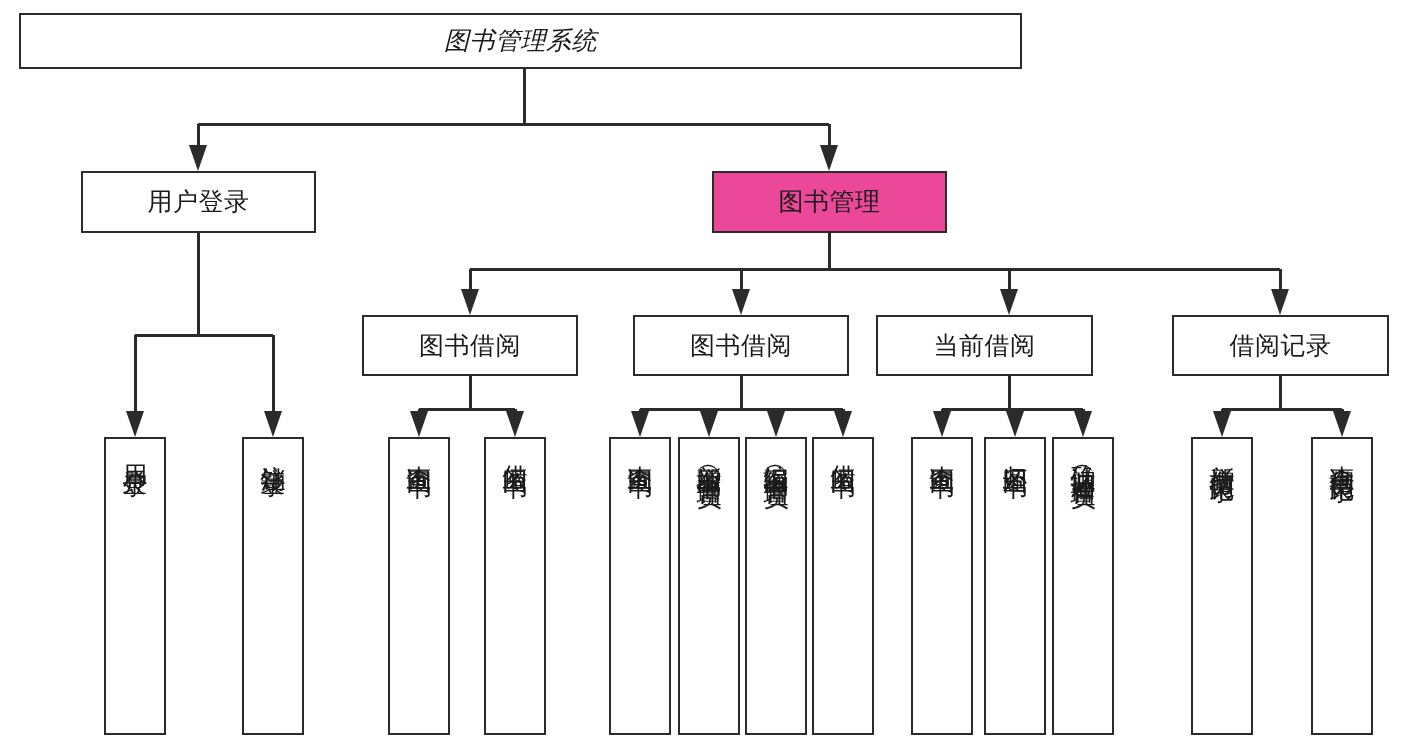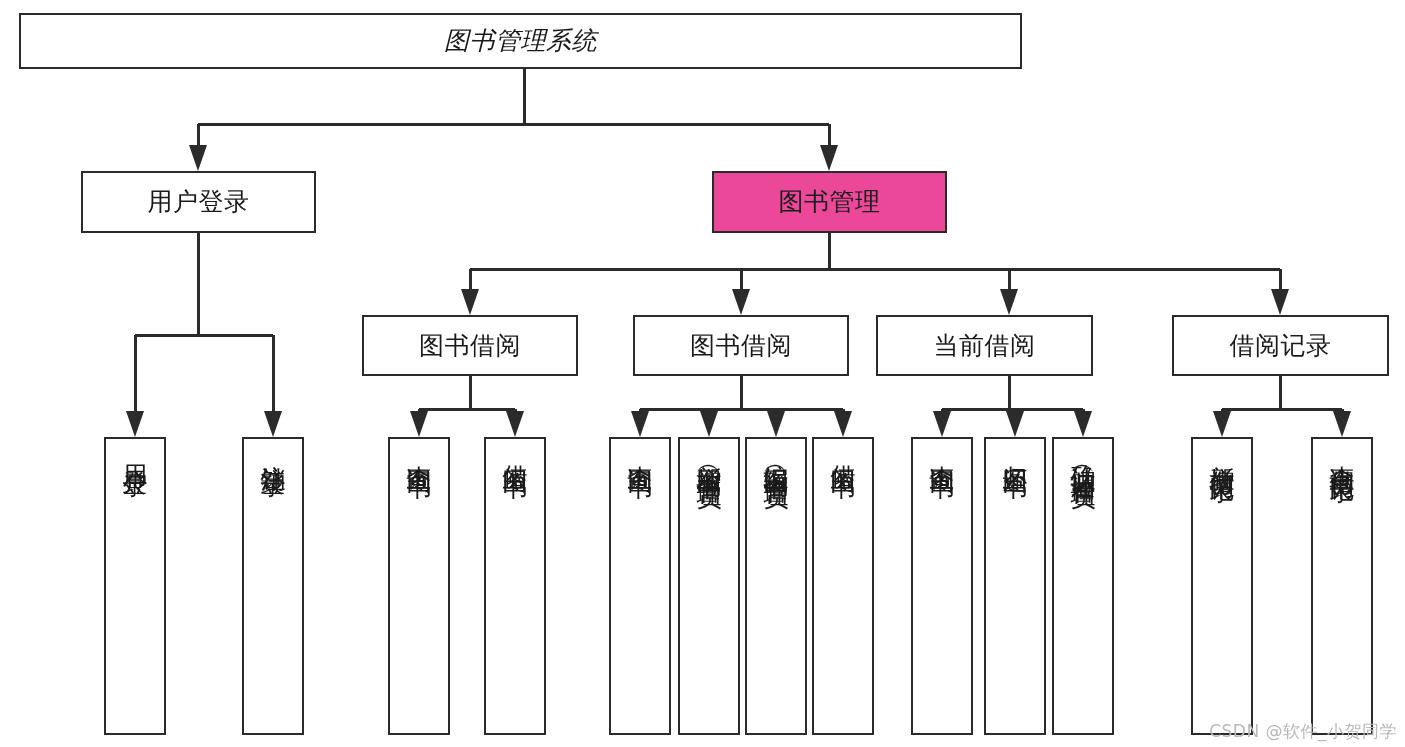--- a/index.html
+++ b/index.html
@@ -193,15 +193,14 @@
         <span class="node-label" style="color: rgb(26, 26, 26);">确认归还（管理员）</span>
       </div>
       <div class="node-box vertical" style="left: 1191px; top: 437px; width: 62px; height: 298px; border-color: rgb(43, 43, 43); background: rgb(255, 255, 255);">
         <span class="node-label" style="color: rgb(26, 26, 26);">新增借阅记录</span>
       </div>
       <div class="node-box vertical" style="left: 1311px; top: 437px; width: 62px; height: 298px; border-color: rgb(43, 43, 43); background: rgb(255, 255, 255);">
         <span class="node-label" style="color: rgb(26, 26, 26);">查询借阅记录</span>
       </div>
     </div>
 
-  <div id="watermark">CSDN @软件_小贺同学</div>
 
 </div>
 
 </body></html>

